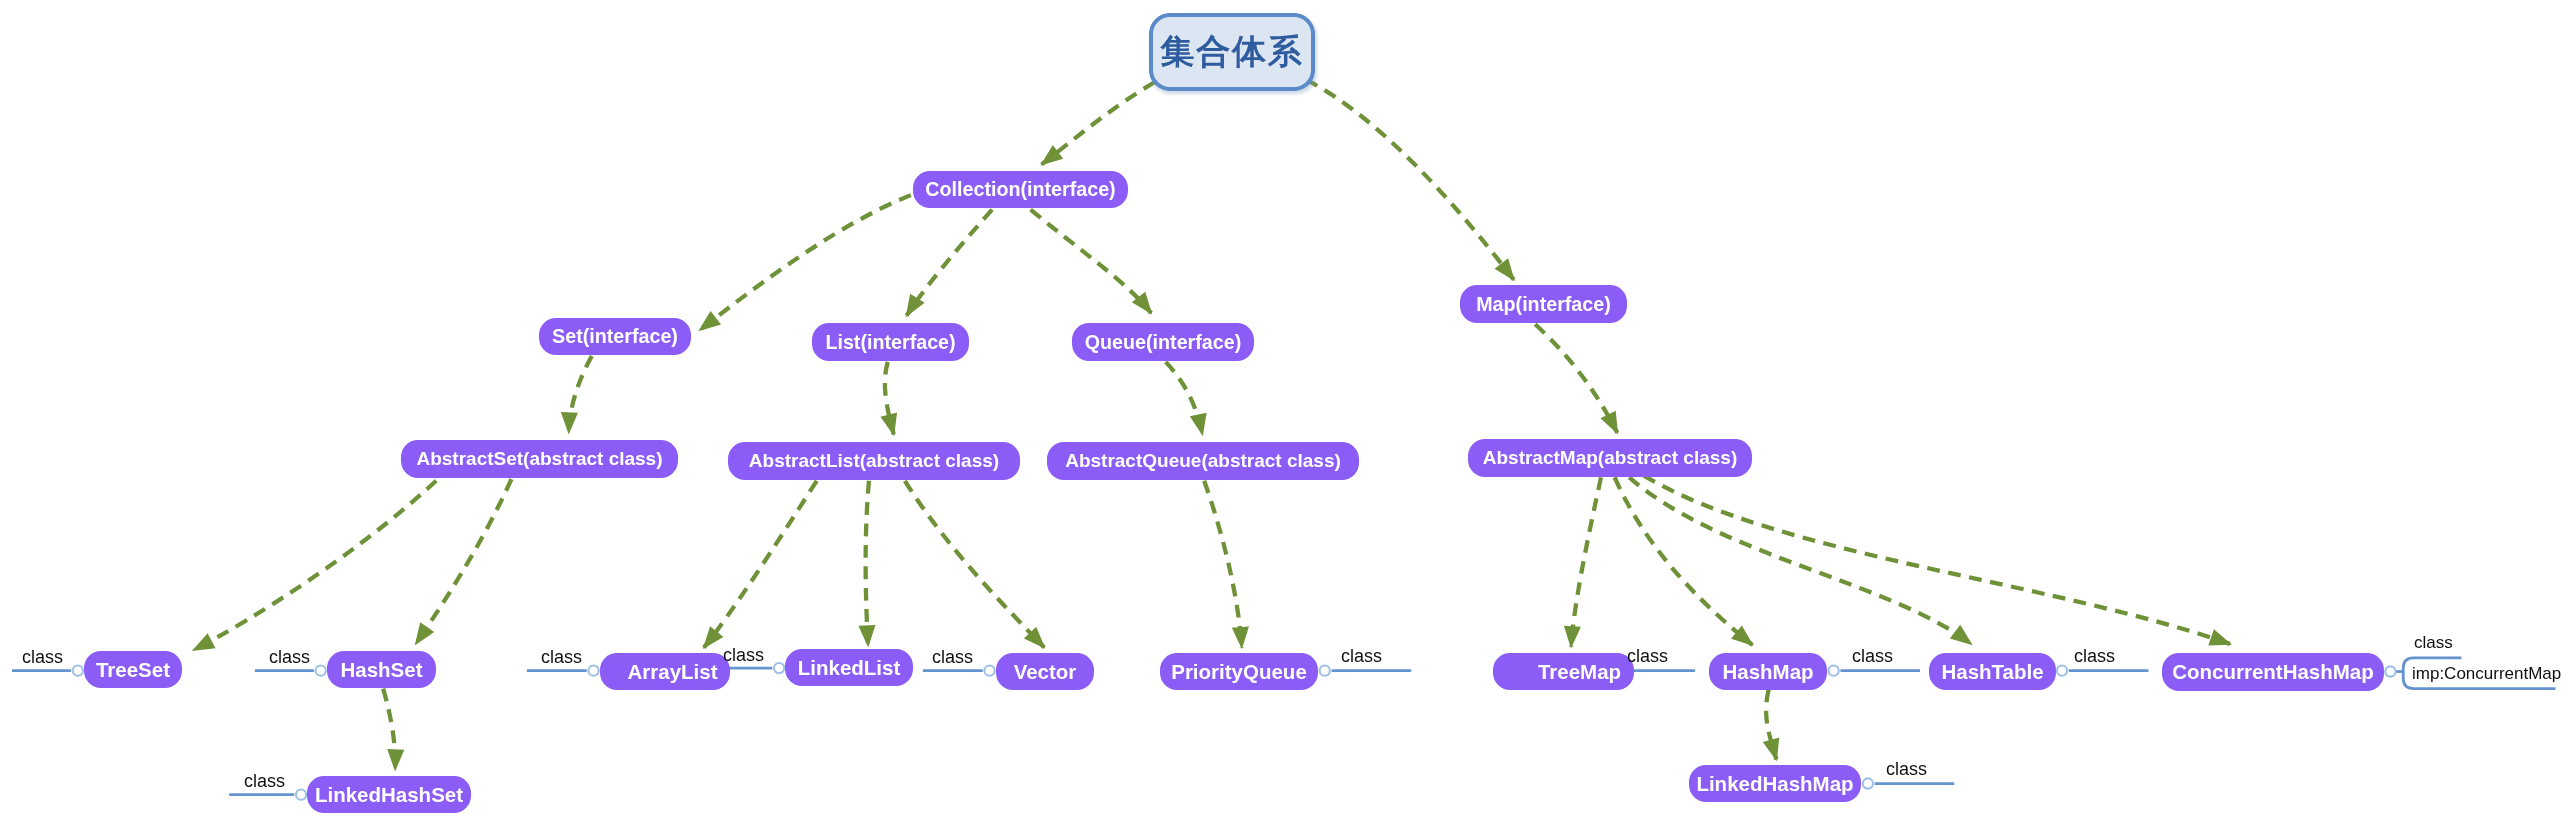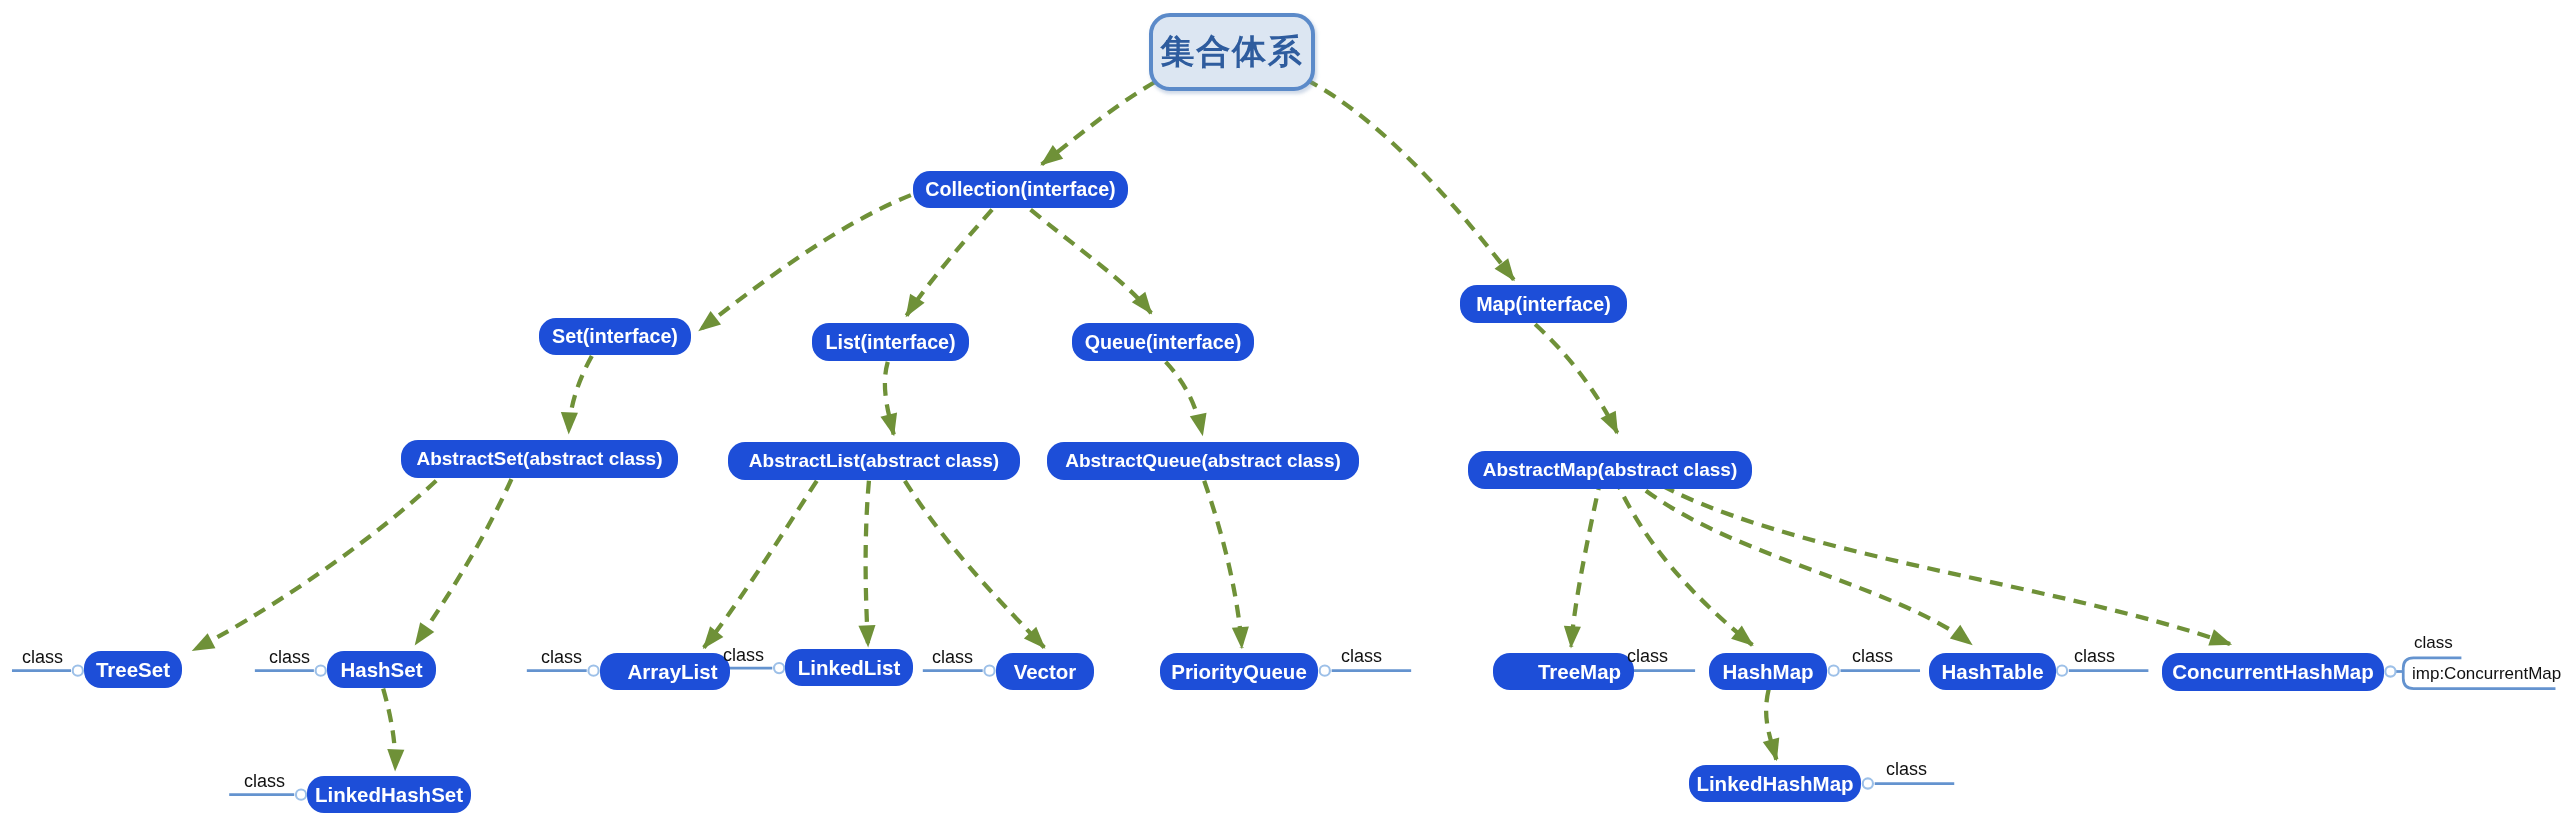--- a/index.html
+++ b/index.html
@@ -7,21 +7,21 @@
     position:relative;
     width:2576px;height:829px;
     background:#ffffff;
     font-family:"Liberation Sans", sans-serif;
     overflow:hidden;
   }
   #wires{position:absolute;left:0;top:0;width:2576px;height:829px;}
   .node{
     position:absolute;
     display:flex;align-items:center;justify-content:center;
-    background:#1d4ed8;
+    background:#8b5cf6;
     color:#ffffff;
     font-weight:bold;
     border-radius:17px;
     white-space:nowrap;
     z-index:2;
   }
   .node.iface{font-size:19.7px;}
   .node.abs{font-size:19px;}
   .node.leaf{font-size:20.5px;}
   .node.root{
@@ -113,21 +113,21 @@
 
   <div class="node root" style="left:1149px;top:13px;width:158px;height:70px;">集合体系</div>
   <div class="node iface" style="left:913px;top:171px;width:215px;height:37px;">Collection(interface)</div>
   <div class="node iface" style="left:539px;top:318px;width:152px;height:37px;">Set(interface)</div>
   <div class="node iface" style="left:812px;top:323px;width:157px;height:38px;">List(interface)</div>
   <div class="node iface" style="left:1072px;top:323px;width:182px;height:38px;">Queue(interface)</div>
   <div class="node iface" style="left:1460px;top:285px;width:167px;height:38px;text-align:center;">Map(interface)</div>
   <div class="node abs" style="left:401px;top:440px;width:277px;height:38px;">AbstractSet(abstract class)</div>
   <div class="node abs" style="left:728px;top:442px;width:292px;height:38px;">AbstractList(abstract class)</div>
   <div class="node abs" style="left:1047px;top:442px;width:312px;height:38px;">AbstractQueue(abstract class)</div>
-  <div class="node abs" style="left:1468px;top:439px;width:284px;height:38px;margin-top:12px;">AbstractMap(abstract class)</div>
+  <div class="node abs" style="left:1468px;top:439px;width:284px;height:38px;">AbstractMap(abstract class)</div>
   <div class="node leaf" style="left:84px;top:651px;width:98px;height:37px;">TreeSet</div>
   <div class="node leaf" style="left:327px;top:651px;width:109px;height:37px;">HashSet</div>
   <div class="node leaf" style="left:307px;top:776px;width:164px;height:37px;">LinkedHashSet</div>
   <div class="node leaf" style="left:600px;top:653px;width:115px;height:37px;padding-left:15px;">ArrayList</div>
   <div class="node leaf" style="left:785px;top:649px;width:128px;height:37px;">LinkedList</div>
   <div class="node leaf" style="left:996px;top:653px;width:98px;height:37px;">Vector</div>
   <div class="node leaf" style="left:1160px;top:653px;width:158px;height:37px;">PriorityQueue</div>
   <div class="node leaf" style="left:1493px;top:653px;width:109px;height:37px;padding-left:32px;">TreeMap</div>
   <div class="node leaf" style="left:1709px;top:653px;width:118px;height:37px;">HashMap</div>
   <div class="node leaf" style="left:1689px;top:765px;width:172px;height:37px;">LinkedHashMap</div>

